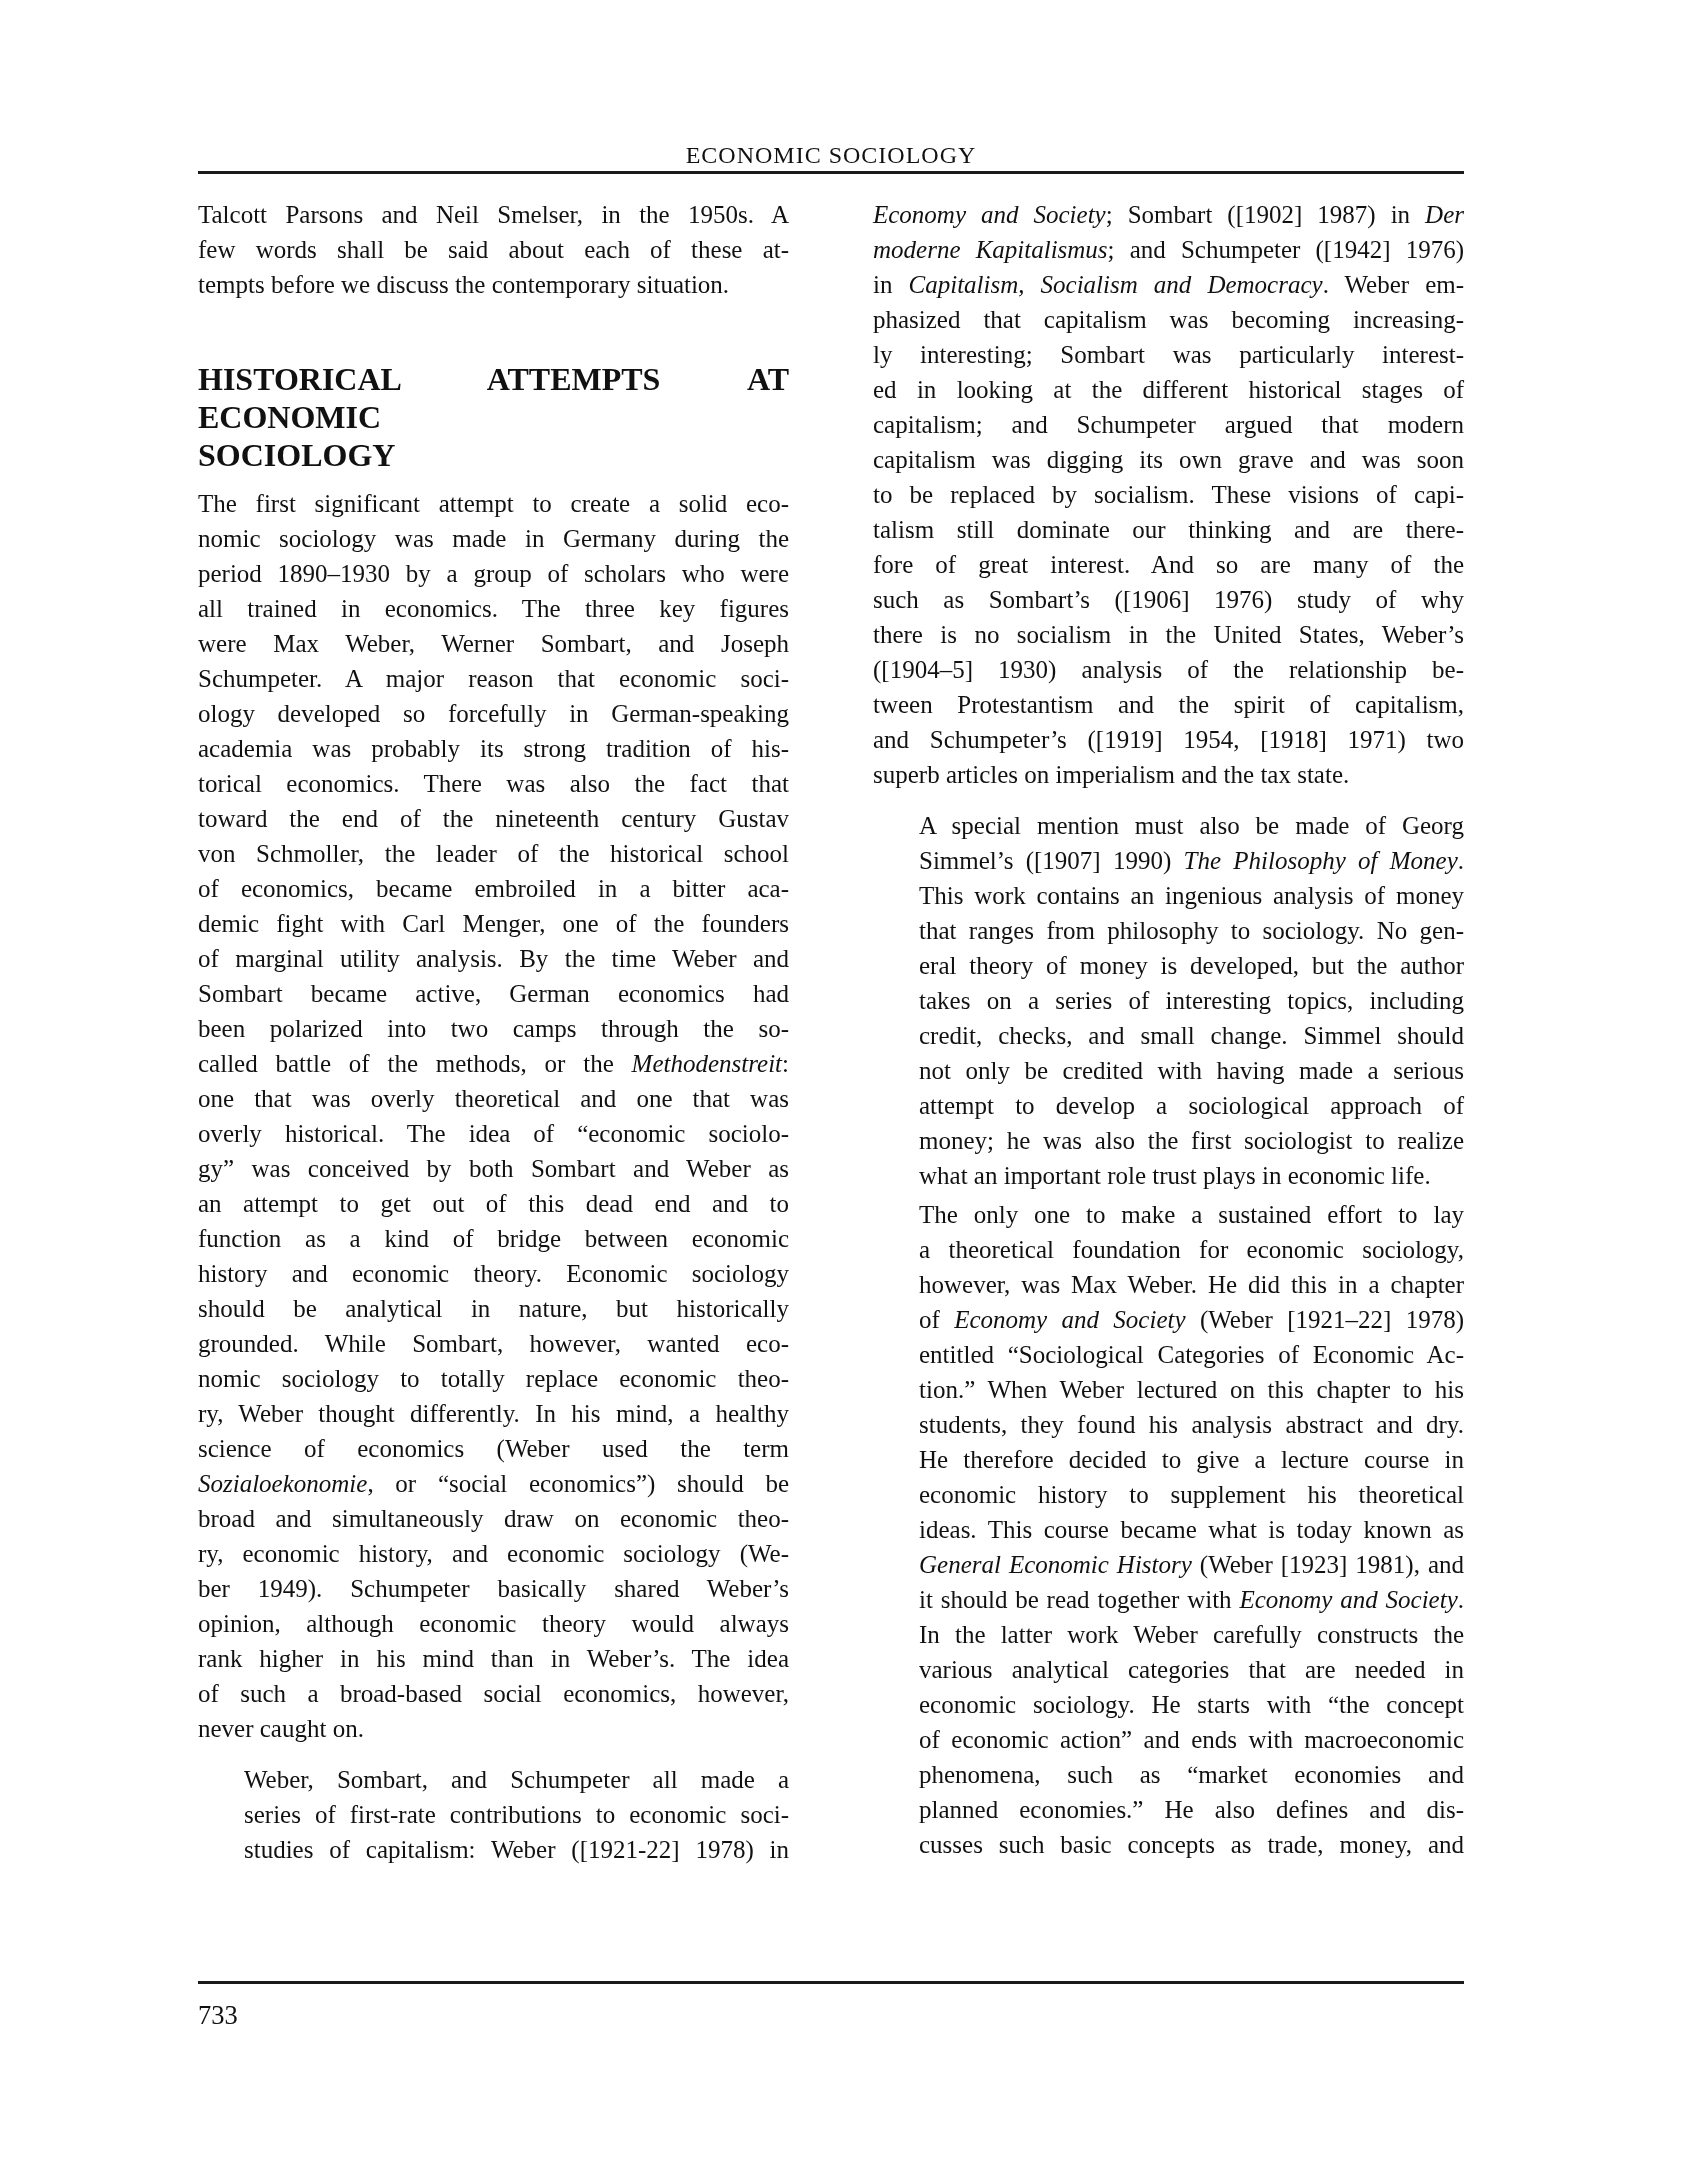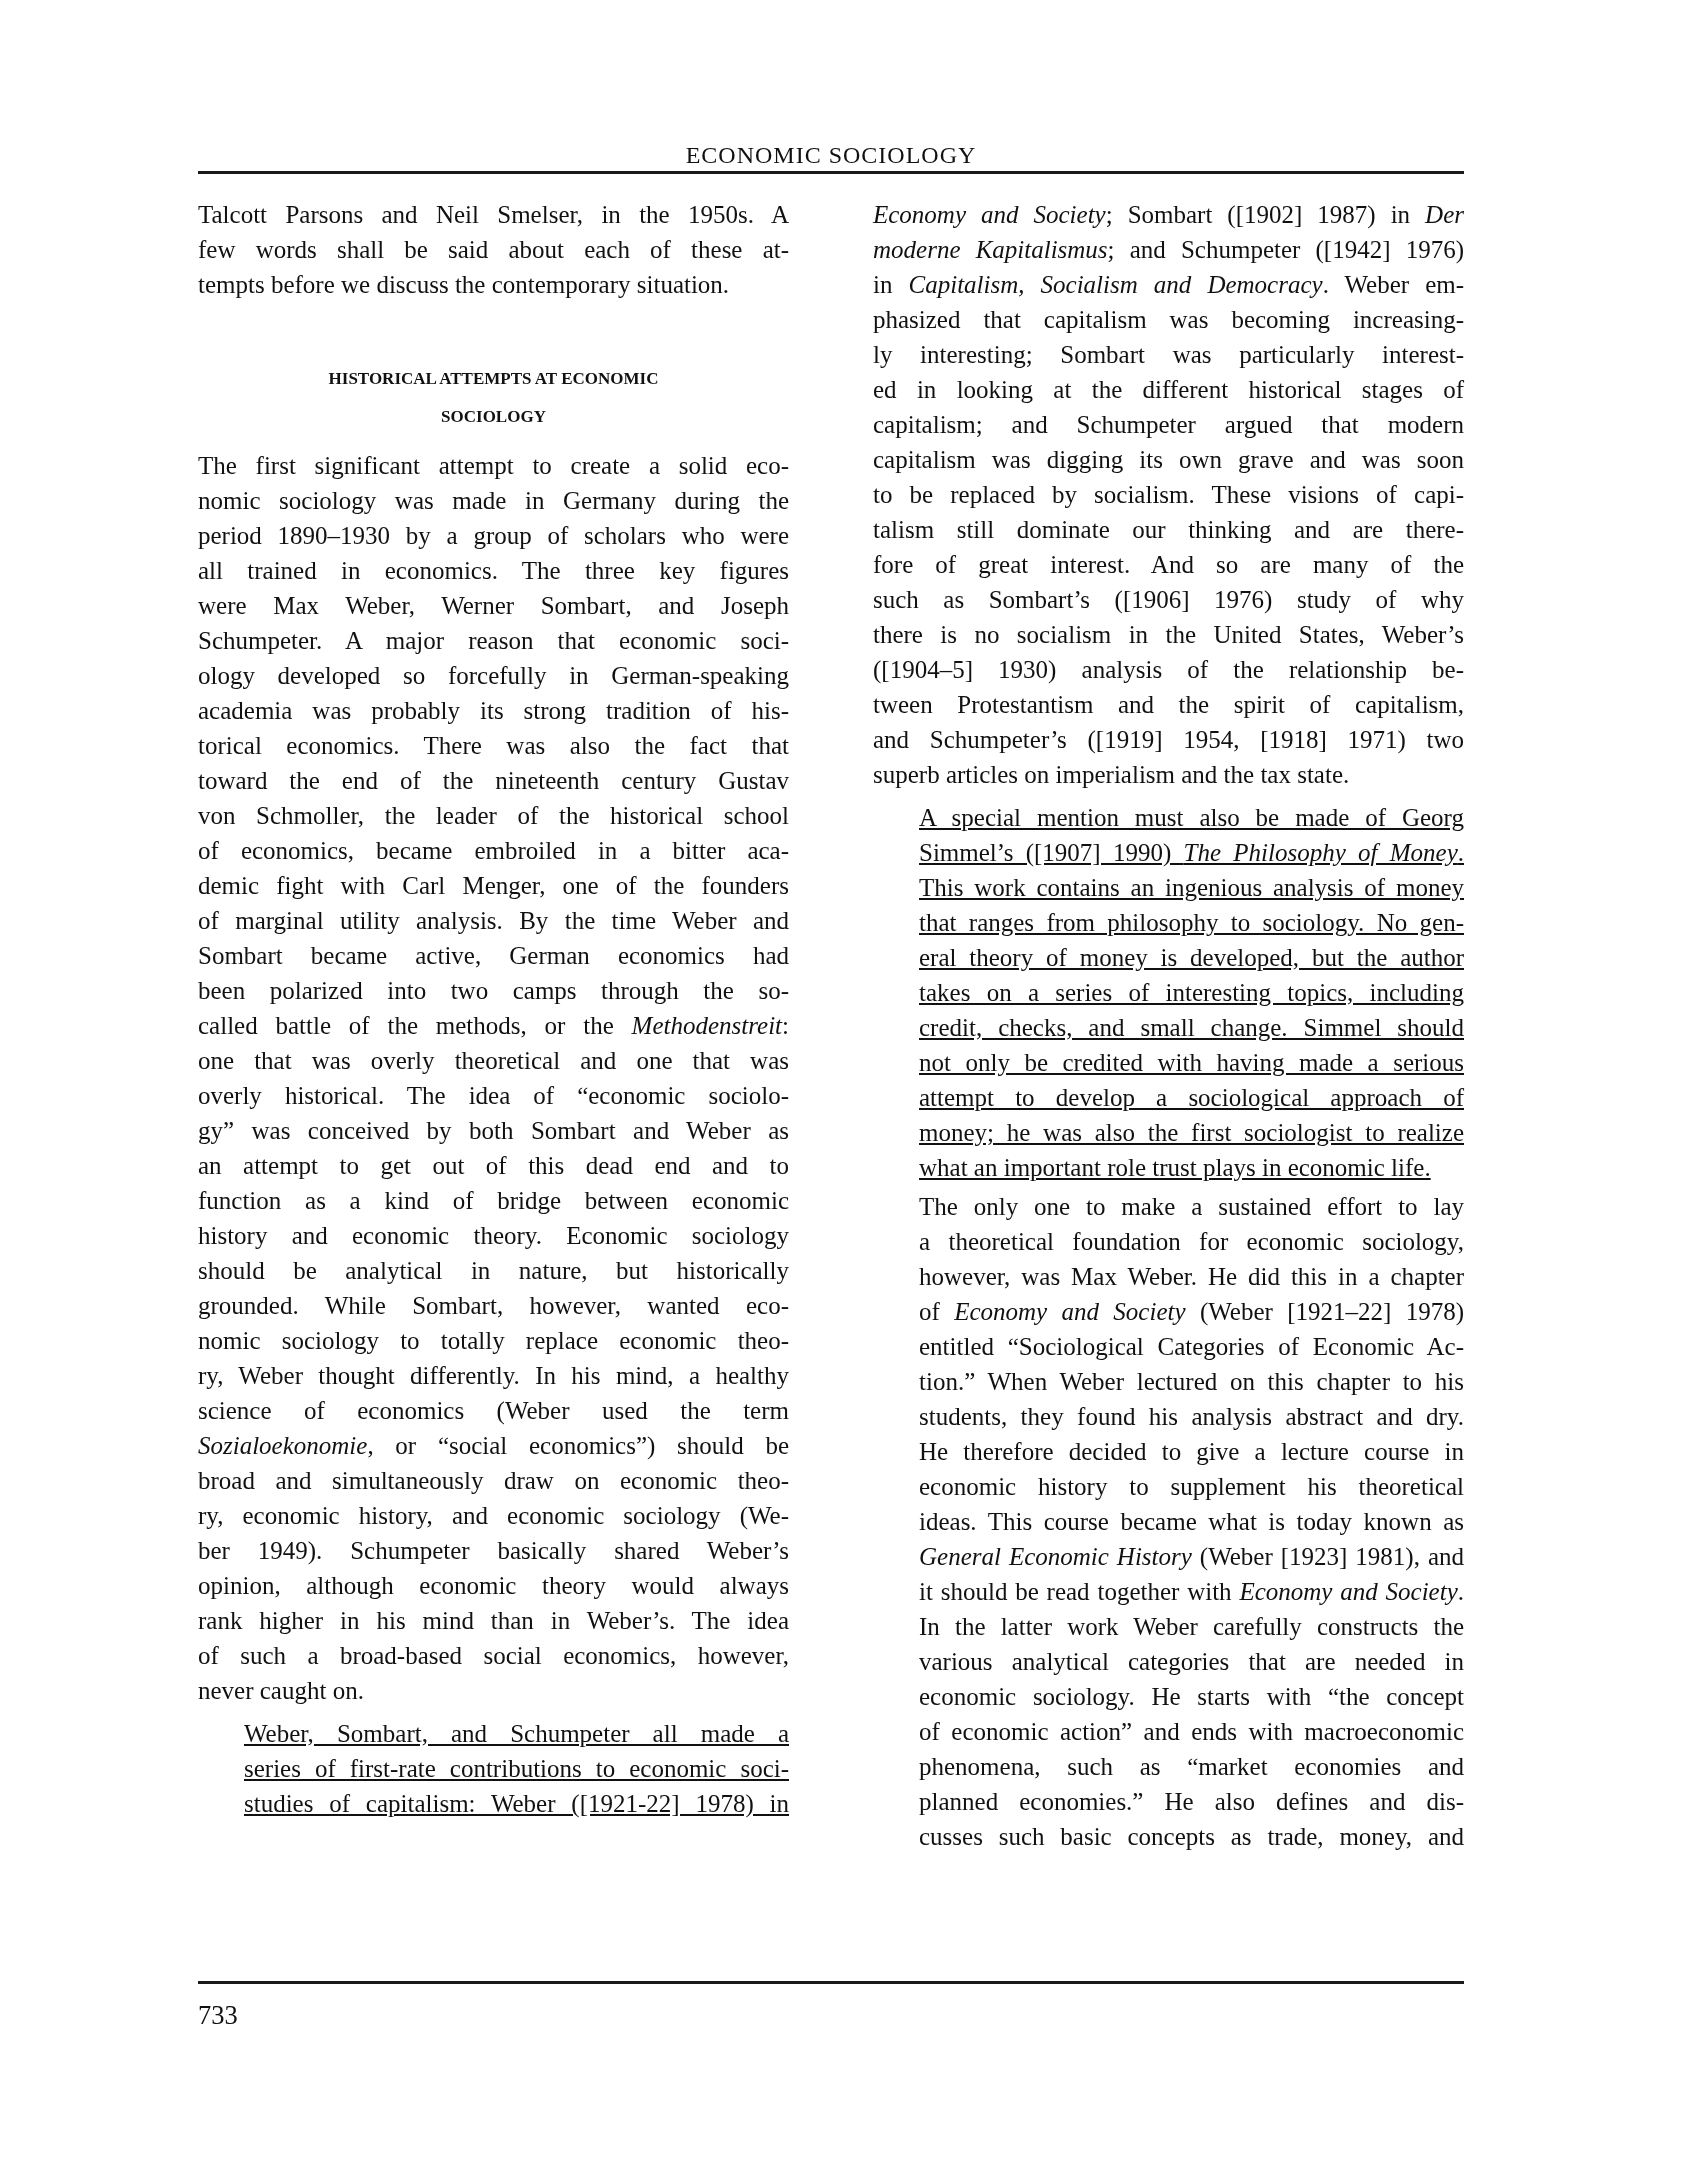--- a/index.html
+++ b/index.html
@@ -51,27 +51,26 @@
     line-height: 35px;
     text-align: justify;
     hyphens: manual;
   }
   .column.left { left: 198px; }
   .column.right { left: 873px; }
   .column p {
     margin: 0;
   }
   .column p.indent { text-indent: 46px; }
-  .column p.gap { margin-top: 8px; text-decoration: underline; }
+  .column p.gap { margin-top: 16px; }
   .column p.bigGap { margin-top: 4px; }
   .heading {
     margin: 58px 0 12px 0;
-    text-align: center;
     font-weight: bold;
-    font-size: 17px;
+    font-size: 32px;
     line-height: 38px;
   }
   .line {
     display: block;
     text-align: justify;
     text-align-last: justify;
     white-space: nowrap;
     overflow: visible;
   }
   .line.last {

